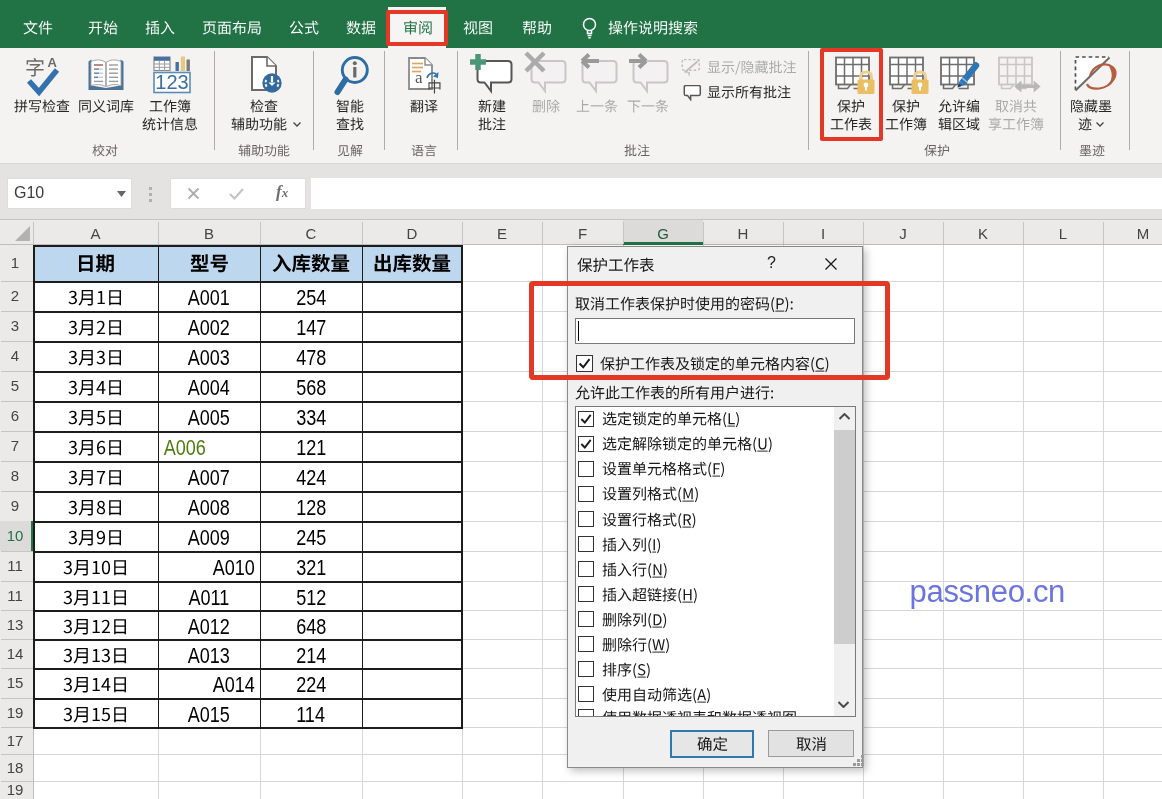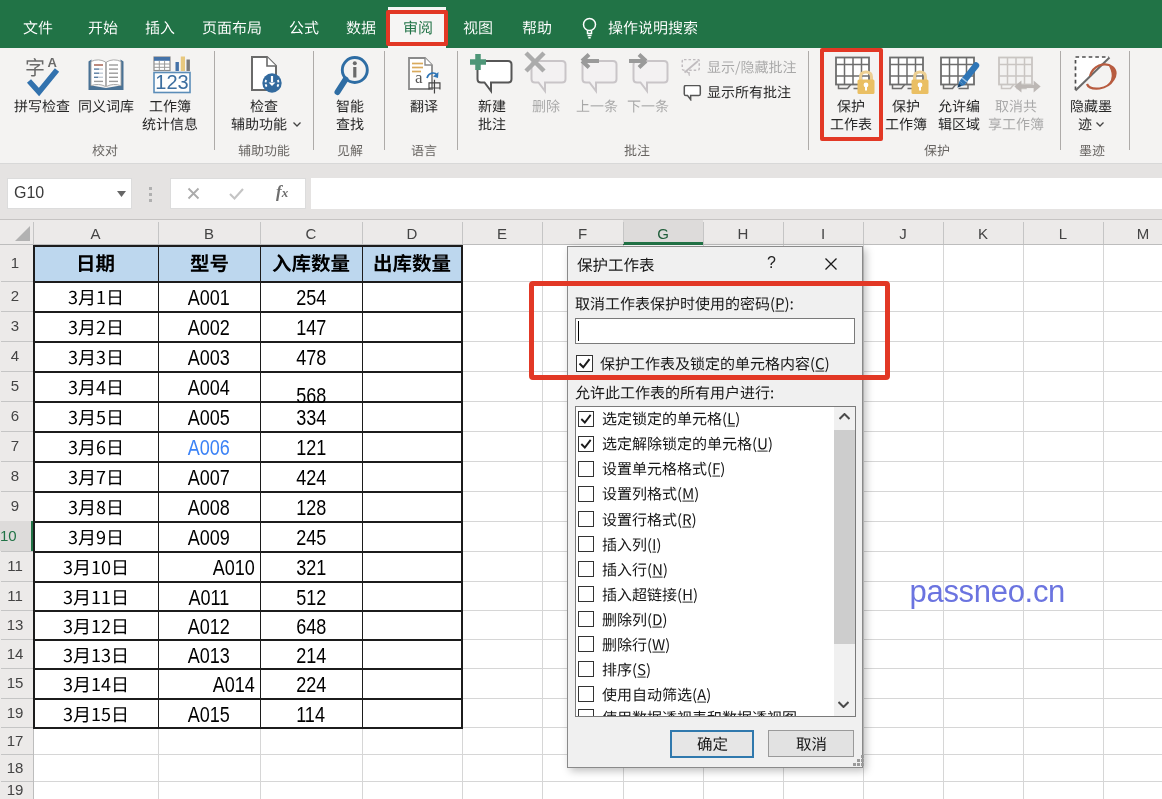--- a/index.html
+++ b/index.html
@@ -411,21 +411,21 @@
 <div style="position:absolute;left:31px;top:521px;width:3px;height:30px;background:#217346"></div>
 <div style="position:absolute;left:0px;top:254px;width:30px;text-align:center;font:15px 'Liberation Sans',sans-serif;color:#444">1</div>
 <div style="position:absolute;left:0px;top:287px;width:30px;text-align:center;font:15px 'Liberation Sans',sans-serif;color:#444">2</div>
 <div style="position:absolute;left:0px;top:317px;width:30px;text-align:center;font:15px 'Liberation Sans',sans-serif;color:#444">3</div>
 <div style="position:absolute;left:0px;top:347px;width:30px;text-align:center;font:15px 'Liberation Sans',sans-serif;color:#444">4</div>
 <div style="position:absolute;left:0px;top:377px;width:30px;text-align:center;font:15px 'Liberation Sans',sans-serif;color:#444">5</div>
 <div style="position:absolute;left:0px;top:407px;width:30px;text-align:center;font:15px 'Liberation Sans',sans-serif;color:#444">6</div>
 <div style="position:absolute;left:0px;top:437px;width:30px;text-align:center;font:15px 'Liberation Sans',sans-serif;color:#444">7</div>
 <div style="position:absolute;left:0px;top:467px;width:30px;text-align:center;font:15px 'Liberation Sans',sans-serif;color:#444">8</div>
 <div style="position:absolute;left:0px;top:497px;width:30px;text-align:center;font:15px 'Liberation Sans',sans-serif;color:#444">9</div>
-<div style="position:absolute;left:0px;top:527px;width:30px;font:15px 'Liberation Sans',sans-serif;color:#217346">10</div>
+<div style="position:absolute;left:0px;top:527px;width:30px;text-align:center;font:15px 'Liberation Sans',sans-serif;color:#217346">10</div>
 <div style="position:absolute;left:0px;top:557px;width:30px;text-align:center;font:15px 'Liberation Sans',sans-serif;color:#444">11</div>
 <div style="position:absolute;left:0px;top:586.5px;width:30px;text-align:center;font:15px 'Liberation Sans',sans-serif;color:#444">11</div>
 <div style="position:absolute;left:0px;top:615.5px;width:30px;text-align:center;font:15px 'Liberation Sans',sans-serif;color:#444">13</div>
 <div style="position:absolute;left:0px;top:644.5px;width:30px;text-align:center;font:15px 'Liberation Sans',sans-serif;color:#444">14</div>
 <div style="position:absolute;left:0px;top:674px;width:30px;text-align:center;font:15px 'Liberation Sans',sans-serif;color:#444">15</div>
 <div style="position:absolute;left:0px;top:703.5px;width:30px;text-align:center;font:15px 'Liberation Sans',sans-serif;color:#444">19</div>
 <div style="position:absolute;left:0px;top:731.5px;width:30px;text-align:center;font:15px 'Liberation Sans',sans-serif;color:#444">17</div>
 <div style="position:absolute;left:0px;top:758.5px;width:30px;text-align:center;font:15px 'Liberation Sans',sans-serif;color:#444">18</div>
 <div style="position:absolute;left:0px;top:781px;width:30px;text-align:center;font:15px 'Liberation Sans',sans-serif;color:#444">19</div>
 <div style="position:absolute;left:34px;top:281px;width:1128px;height:1px;background:#d6d6d6"></div>
@@ -481,24 +481,24 @@
 <div style="position:absolute;left:259.5px;top:245px;width:1.5px;height:483px;background:#1c1c1c"></div>
 <div style="position:absolute;left:361.5px;top:245px;width:1.5px;height:483px;background:#1c1c1c"></div>
 <div style="position:absolute;left:461px;top:245px;width:1.5px;height:483px;background:#1c1c1c"></div>
 <div style="position:absolute;left:159px;top:285px;width:100px;text-align:center;font:22px 'Liberation Sans',sans-serif;color:#000"><span style="display:inline-block;transform:scaleX(0.82)">A001</span></div>
 <div style="position:absolute;left:261px;top:285px;width:100px;text-align:center;font:22px 'Liberation Sans',sans-serif;color:#000"><span style="display:inline-block;transform:scaleX(0.82)">254</span></div>
 <div style="position:absolute;left:159px;top:315px;width:100px;text-align:center;font:22px 'Liberation Sans',sans-serif;color:#000"><span style="display:inline-block;transform:scaleX(0.82)">A002</span></div>
 <div style="position:absolute;left:261px;top:315px;width:100px;text-align:center;font:22px 'Liberation Sans',sans-serif;color:#000"><span style="display:inline-block;transform:scaleX(0.82)">147</span></div>
 <div style="position:absolute;left:159px;top:345px;width:100px;text-align:center;font:22px 'Liberation Sans',sans-serif;color:#000"><span style="display:inline-block;transform:scaleX(0.82)">A003</span></div>
 <div style="position:absolute;left:261px;top:345px;width:100px;text-align:center;font:22px 'Liberation Sans',sans-serif;color:#000"><span style="display:inline-block;transform:scaleX(0.82)">478</span></div>
 <div style="position:absolute;left:159px;top:375px;width:100px;text-align:center;font:22px 'Liberation Sans',sans-serif;color:#000"><span style="display:inline-block;transform:scaleX(0.82)">A004</span></div>
-<div style="position:absolute;left:261px;top:383px;width:100px;text-align:center;font:22px 'Liberation Sans',sans-serif;color:#000"><span style="display:inline-block;transform:scaleX(0.82)">568</span></div>
+<div style="position:absolute;left:261px;top:375px;width:100px;text-align:center;font:22px 'Liberation Sans',sans-serif;color:#000"><span style="display:inline-block;transform:scaleX(0.82)">568</span></div>
 <div style="position:absolute;left:159px;top:405px;width:100px;text-align:center;font:22px 'Liberation Sans',sans-serif;color:#000"><span style="display:inline-block;transform:scaleX(0.82)">A005</span></div>
 <div style="position:absolute;left:261px;top:405px;width:100px;text-align:center;font:22px 'Liberation Sans',sans-serif;color:#000"><span style="display:inline-block;transform:scaleX(0.82)">334</span></div>
-<div style="position:absolute;left:159px;top:435px;width:100px;text-align:center;font:22px 'Liberation Sans',sans-serif;color:#3b82f6"><span style="display:inline-block;transform:scaleX(0.82)">A006</span></div>
+<div style="position:absolute;left:159px;top:435px;width:100px;text-align:left;font:22px 'Liberation Sans',sans-serif;color:#4d7c0f"><span style="display:inline-block;transform:scaleX(0.82)">A006</span></div>
 <div style="position:absolute;left:261px;top:435px;width:100px;text-align:center;font:22px 'Liberation Sans',sans-serif;color:#000"><span style="display:inline-block;transform:scaleX(0.82)">121</span></div>
 <div style="position:absolute;left:159px;top:465px;width:100px;text-align:center;font:22px 'Liberation Sans',sans-serif;color:#000"><span style="display:inline-block;transform:scaleX(0.82)">A007</span></div>
 <div style="position:absolute;left:261px;top:465px;width:100px;text-align:center;font:22px 'Liberation Sans',sans-serif;color:#000"><span style="display:inline-block;transform:scaleX(0.82)">424</span></div>
 <div style="position:absolute;left:159px;top:495px;width:100px;text-align:center;font:22px 'Liberation Sans',sans-serif;color:#000"><span style="display:inline-block;transform:scaleX(0.82)">A008</span></div>
 <div style="position:absolute;left:261px;top:495px;width:100px;text-align:center;font:22px 'Liberation Sans',sans-serif;color:#000"><span style="display:inline-block;transform:scaleX(0.82)">128</span></div>
 <div style="position:absolute;left:159px;top:525px;width:100px;text-align:center;font:22px 'Liberation Sans',sans-serif;color:#000"><span style="display:inline-block;transform:scaleX(0.82)">A009</span></div>
 <div style="position:absolute;left:261px;top:525px;width:100px;text-align:center;font:22px 'Liberation Sans',sans-serif;color:#000"><span style="display:inline-block;transform:scaleX(0.82)">245</span></div>
 <div style="position:absolute;left:159px;top:555px;width:100px;text-align:right;font:22px 'Liberation Sans',sans-serif;color:#000"><span style="display:inline-block;transform:scaleX(0.82)">A010</span></div>
 <div style="position:absolute;left:261px;top:555px;width:100px;text-align:center;font:22px 'Liberation Sans',sans-serif;color:#000"><span style="display:inline-block;transform:scaleX(0.82)">321</span></div>
 <div style="position:absolute;left:159px;top:584.5px;width:100px;text-align:center;font:22px 'Liberation Sans',sans-serif;color:#000"><span style="display:inline-block;transform:scaleX(0.82)">A011</span></div>

